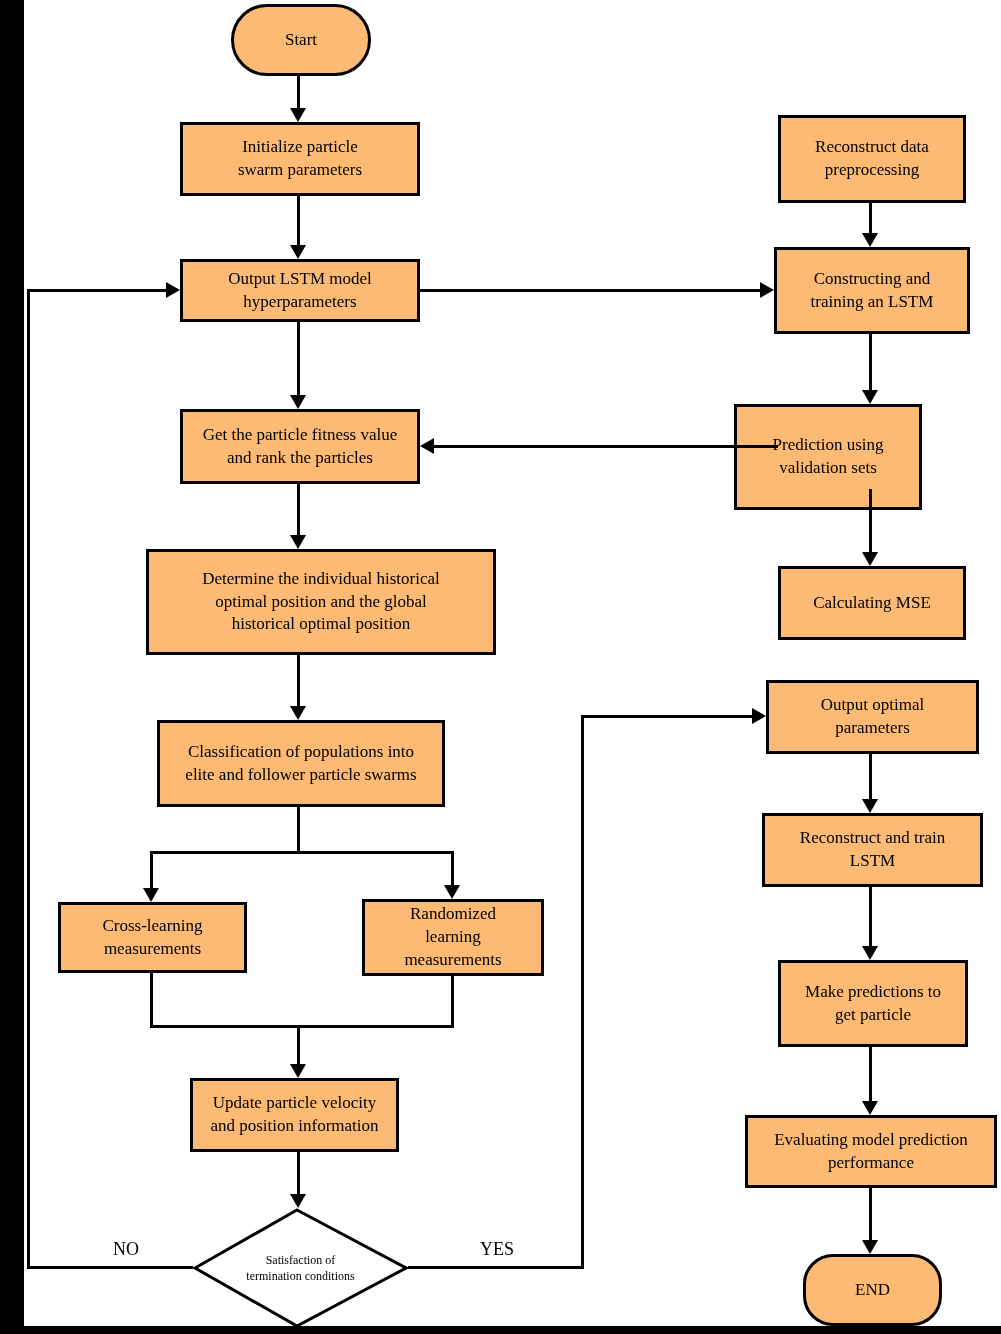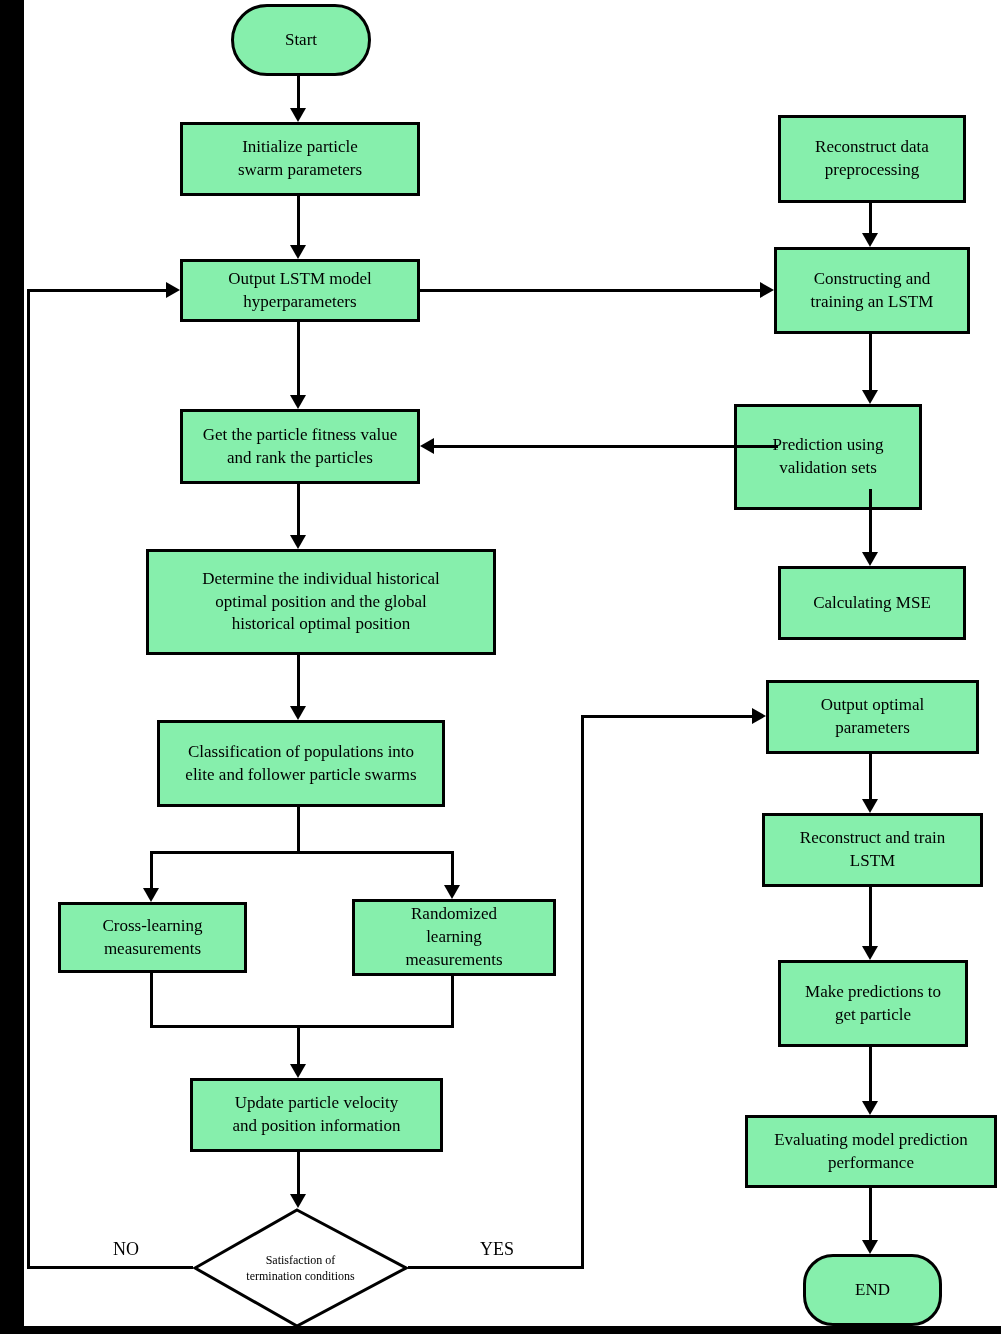--- a/index.html
+++ b/index.html
@@ -8,21 +8,21 @@
     width: 1001px;
     height: 1334px;
     background: #ffffff;
     font-family: "Liberation Serif", serif;
     color: #000000;
     overflow: hidden;
   }
   .node {
     position: absolute;
     box-sizing: border-box;
-    background: #86efac;
+    background: #fdba74;
     border: 3px solid #000000;
     display: flex;
     align-items: center;
     justify-content: center;
     text-align: center;
     font-size: 17px;
     line-height: 1.35;
     white-space: pre-line;
     padding: 2px;
   }
@@ -66,25 +66,25 @@
   <div class="node" style="left:146px;top:549px;width:350px;height:106px">Determine the individual historical
 optimal position and the global
 historical optimal position</div>
 
   <div class="node" style="left:157px;top:720px;width:288px;height:87px">Classification of populations into
 elite and follower particle swarms</div>
 
   <div class="node" style="left:58px;top:902px;width:189px;height:71px">Cross-learning
 measurements</div>
 
-  <div class="node" style="left:352px;top:899px;width:204px;height:77px">Randomized
+  <div class="node" style="left:362px;top:899px;width:182px;height:77px">Randomized
 learning
 measurements</div>
 
-  <div class="node" style="left:190px;top:1078px;width:253px;height:74px">Update particle velocity
+  <div class="node" style="left:190px;top:1078px;width:209px;height:74px">Update particle velocity
 and position information</div>
 
   <div class="diamond-wrap">
     <svg width="215" height="120" viewBox="0 0 215 120">
       <polygon points="104,2 213,60 104,118 2,60" fill="#ffffff" stroke="#000000" stroke-width="3"></polygon>
     </svg>
     <div class="diamond-label">Satisfaction of
 termination conditions</div>
   </div>
 

